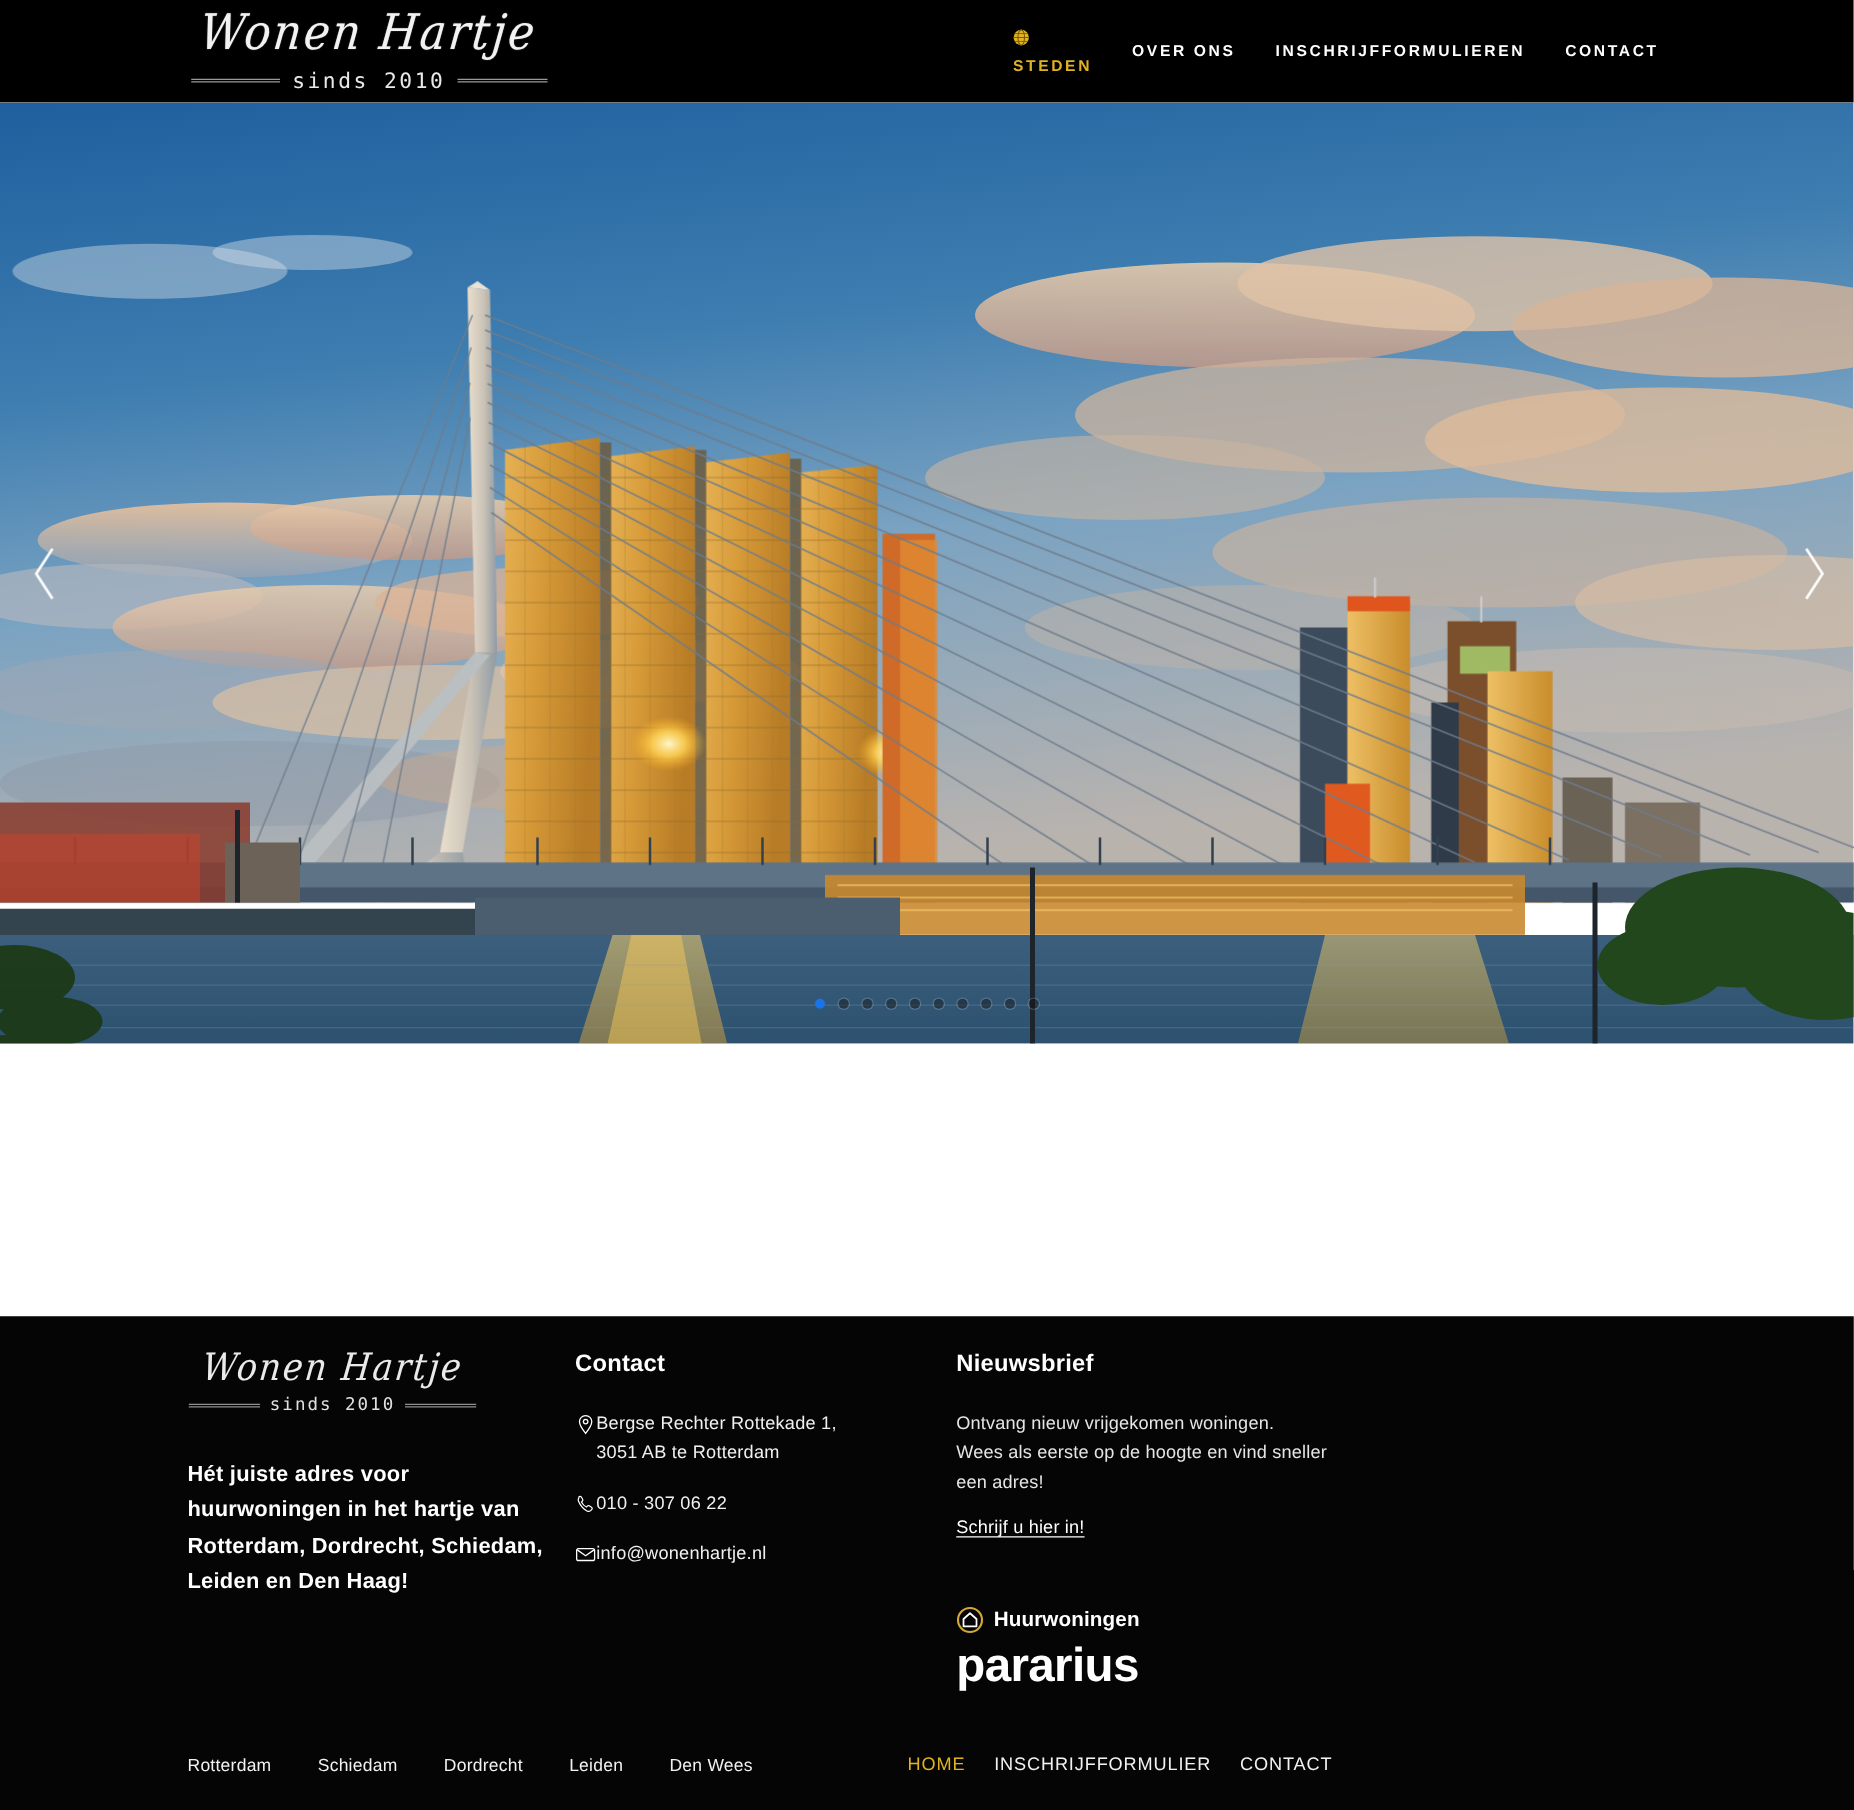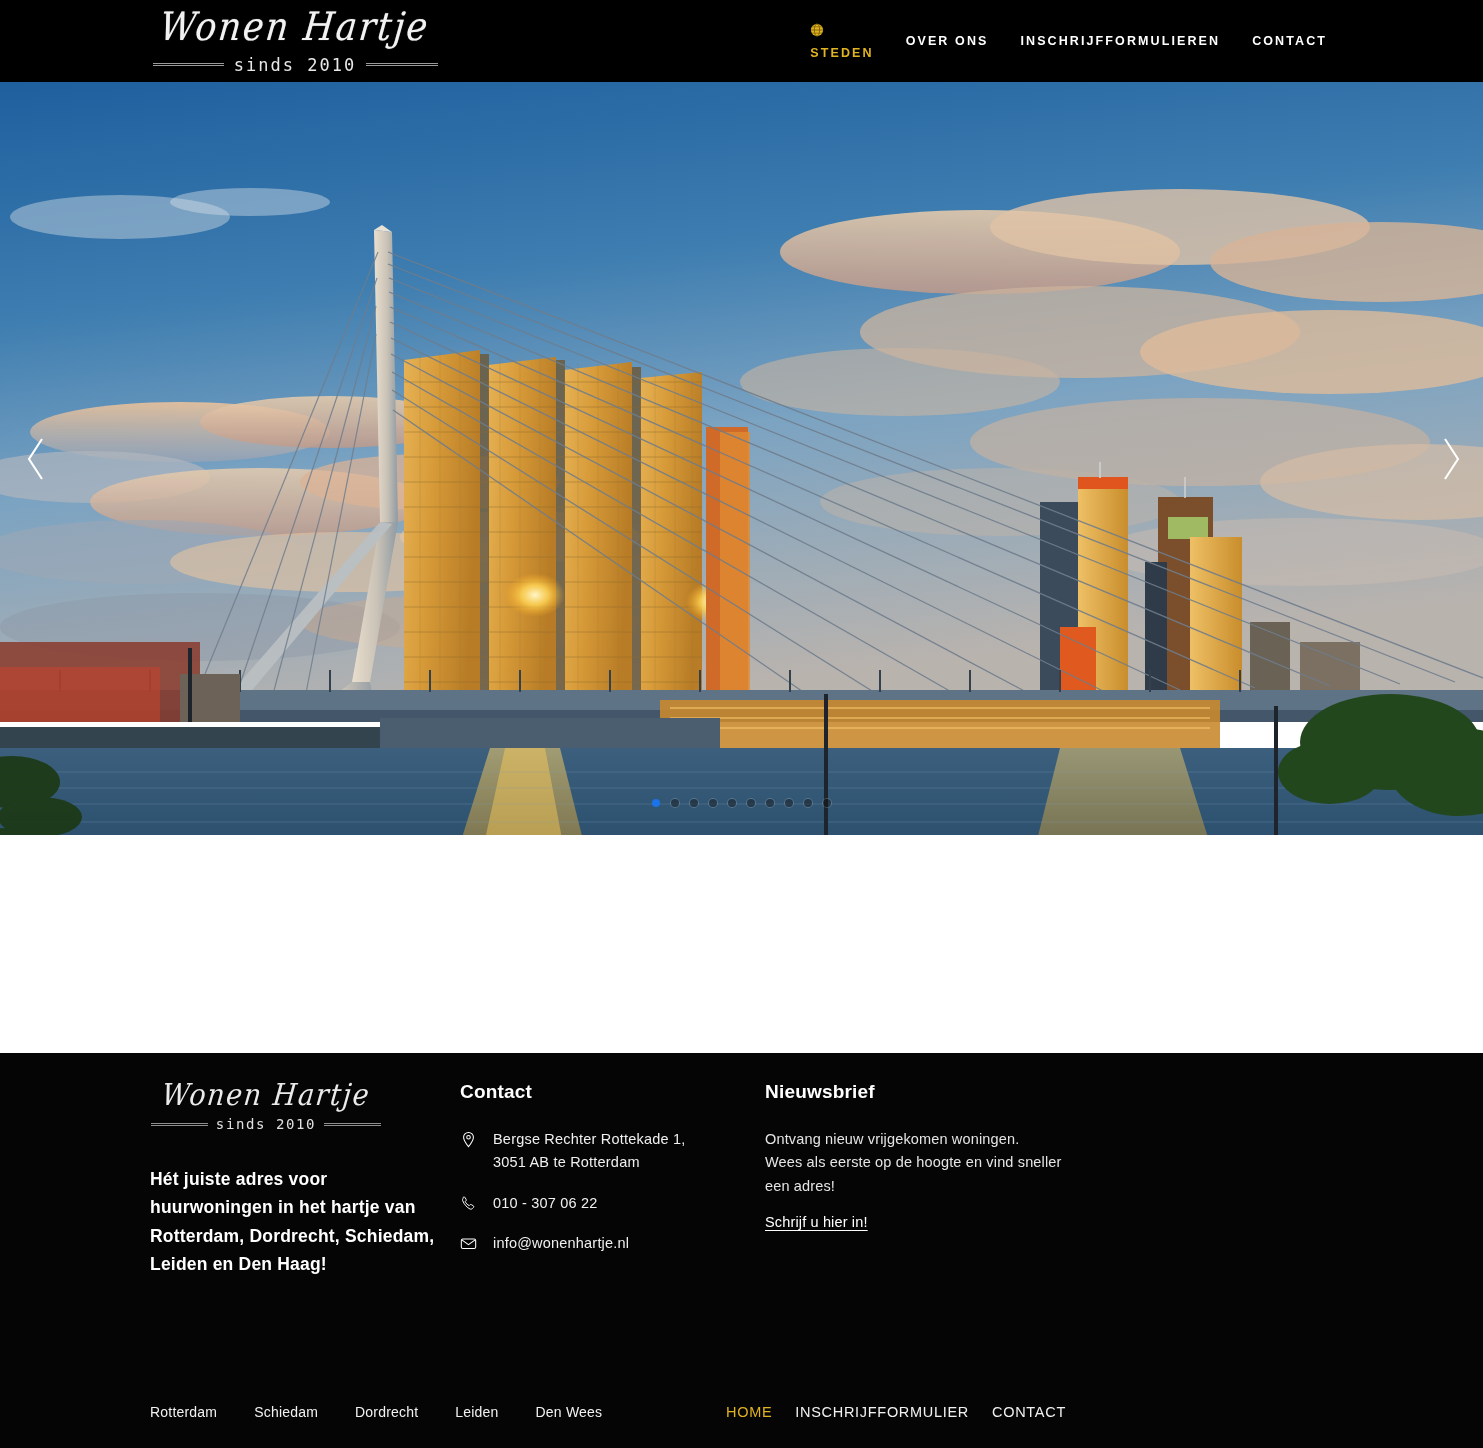--- a/index.html
+++ b/index.html
@@ -114,21 +114,21 @@
   .flogo-sinds { font-family:"DejaVu Sans Mono", monospace; font-size:14px; letter-spacing:1.6px; color:#e0e0e0; white-space:nowrap;}
 
   .tagline {
     margin-top:33px; font-size:17.5px; font-weight:700; line-height:1.62;
     color:#ffffff; letter-spacing:.2px; max-width:290px;
   }
 
   .fhead {
     font-size:19px; font-weight:700; color:#fff; letter-spacing:.2px; margin-bottom:25px;
   }
-  .cinfo-row { display:flex; align-items:flex-start; gap:16px; margin-bottom:17px; }
+  .cinfo-row { display:flex; align-items:flex-start; margin-bottom:17px; }
   .cinfo-icon { width:17px; height:17px; flex:0 0 17px; margin-top:3px; }
   .cinfo-text { font-size:14.5px; line-height:1.62; color:#f0f0f0; letter-spacing:.2px; }
 
   .news-body { font-size:14.5px; line-height:1.62; color:#e5e5e5; letter-spacing:.15px; }
   .news-link {
     display:inline-block; margin-top:16px; font-size:14.5px; color:#ffffff;
     text-decoration:underline; text-underline-offset:3px; cursor:pointer; letter-spacing:.15px;
   }
 
   .pararius-block { position:absolute; left:765px; top:232px; }
@@ -532,20 +532,32 @@
         <div class="fhead">Nieuwsbrief</div>
         <div class="news-body">
           <span>Ontvang nieuw vrijgekomen woningen.</span><br>
           <span>Wees als eerste op de hoogte en vind sneller</span><br>
           <span>een adres!</span>
         </div>
         <a class="news-link">Schrijf u hier in!</a>
       </div>
     </div>
 
+    <div class="pararius-block">
+      <div class="huur-row">
+        <span class="huur-icon">
+          <svg viewBox="0 0 22 22" width="22" height="22">
+            <circle cx="11" cy="11" r="9.6" fill="none" stroke="#d4a933" stroke-width="1.7"></circle>
+            <path d="M11 5.6 L16.2 10.2 L16.2 16 L5.8 16 L5.8 10.2 Z" fill="none" stroke="#ffffff" stroke-width="1.4" stroke-linejoin="round"></path>
+          </svg>
+        </span>
+        <span class="huur-label">Huurwoningen</span>
+      </div>
+      <div class="pararius-word">pararius</div>
+    </div>
 
     <div class="footer-bottom">
       <div class="city-links">
         <a class="city-link">Rotterdam</a>
         <a class="city-link">Schiedam</a>
         <a class="city-link">Dordrecht</a>
         <a class="city-link">Leiden</a>
         <a class="city-link">Den Wees</a>
       </div>
       <div class="bottom-nav">

